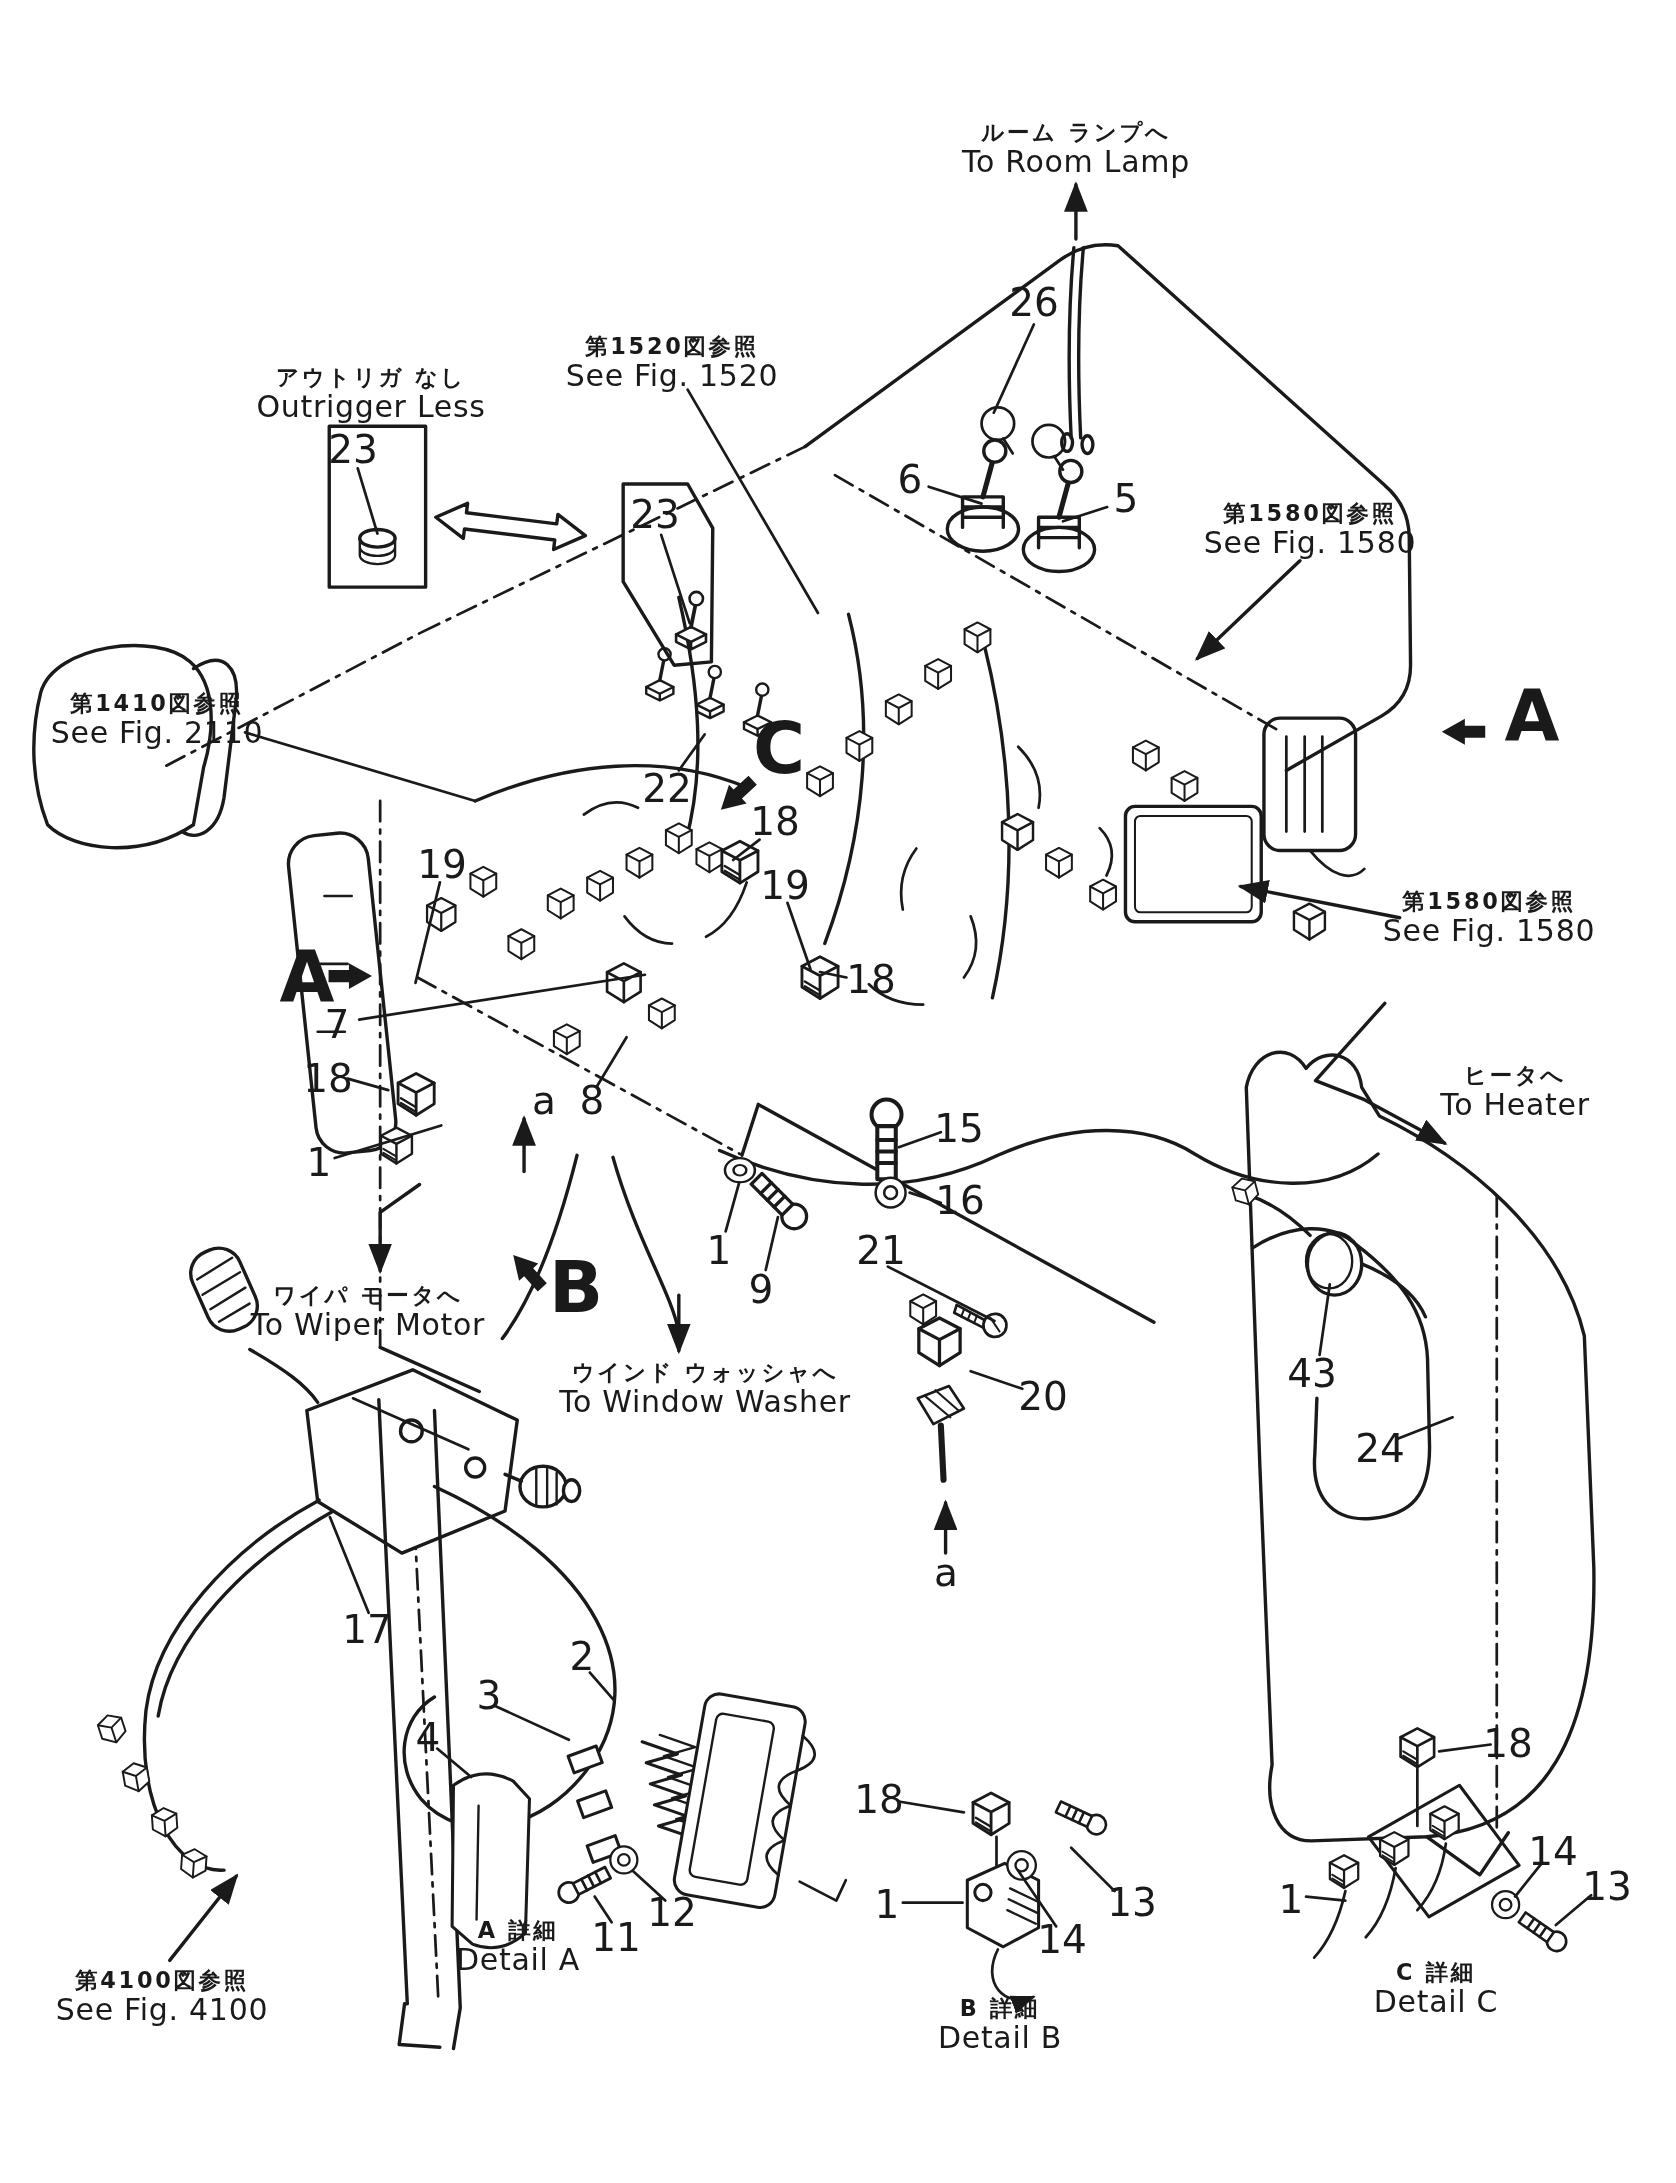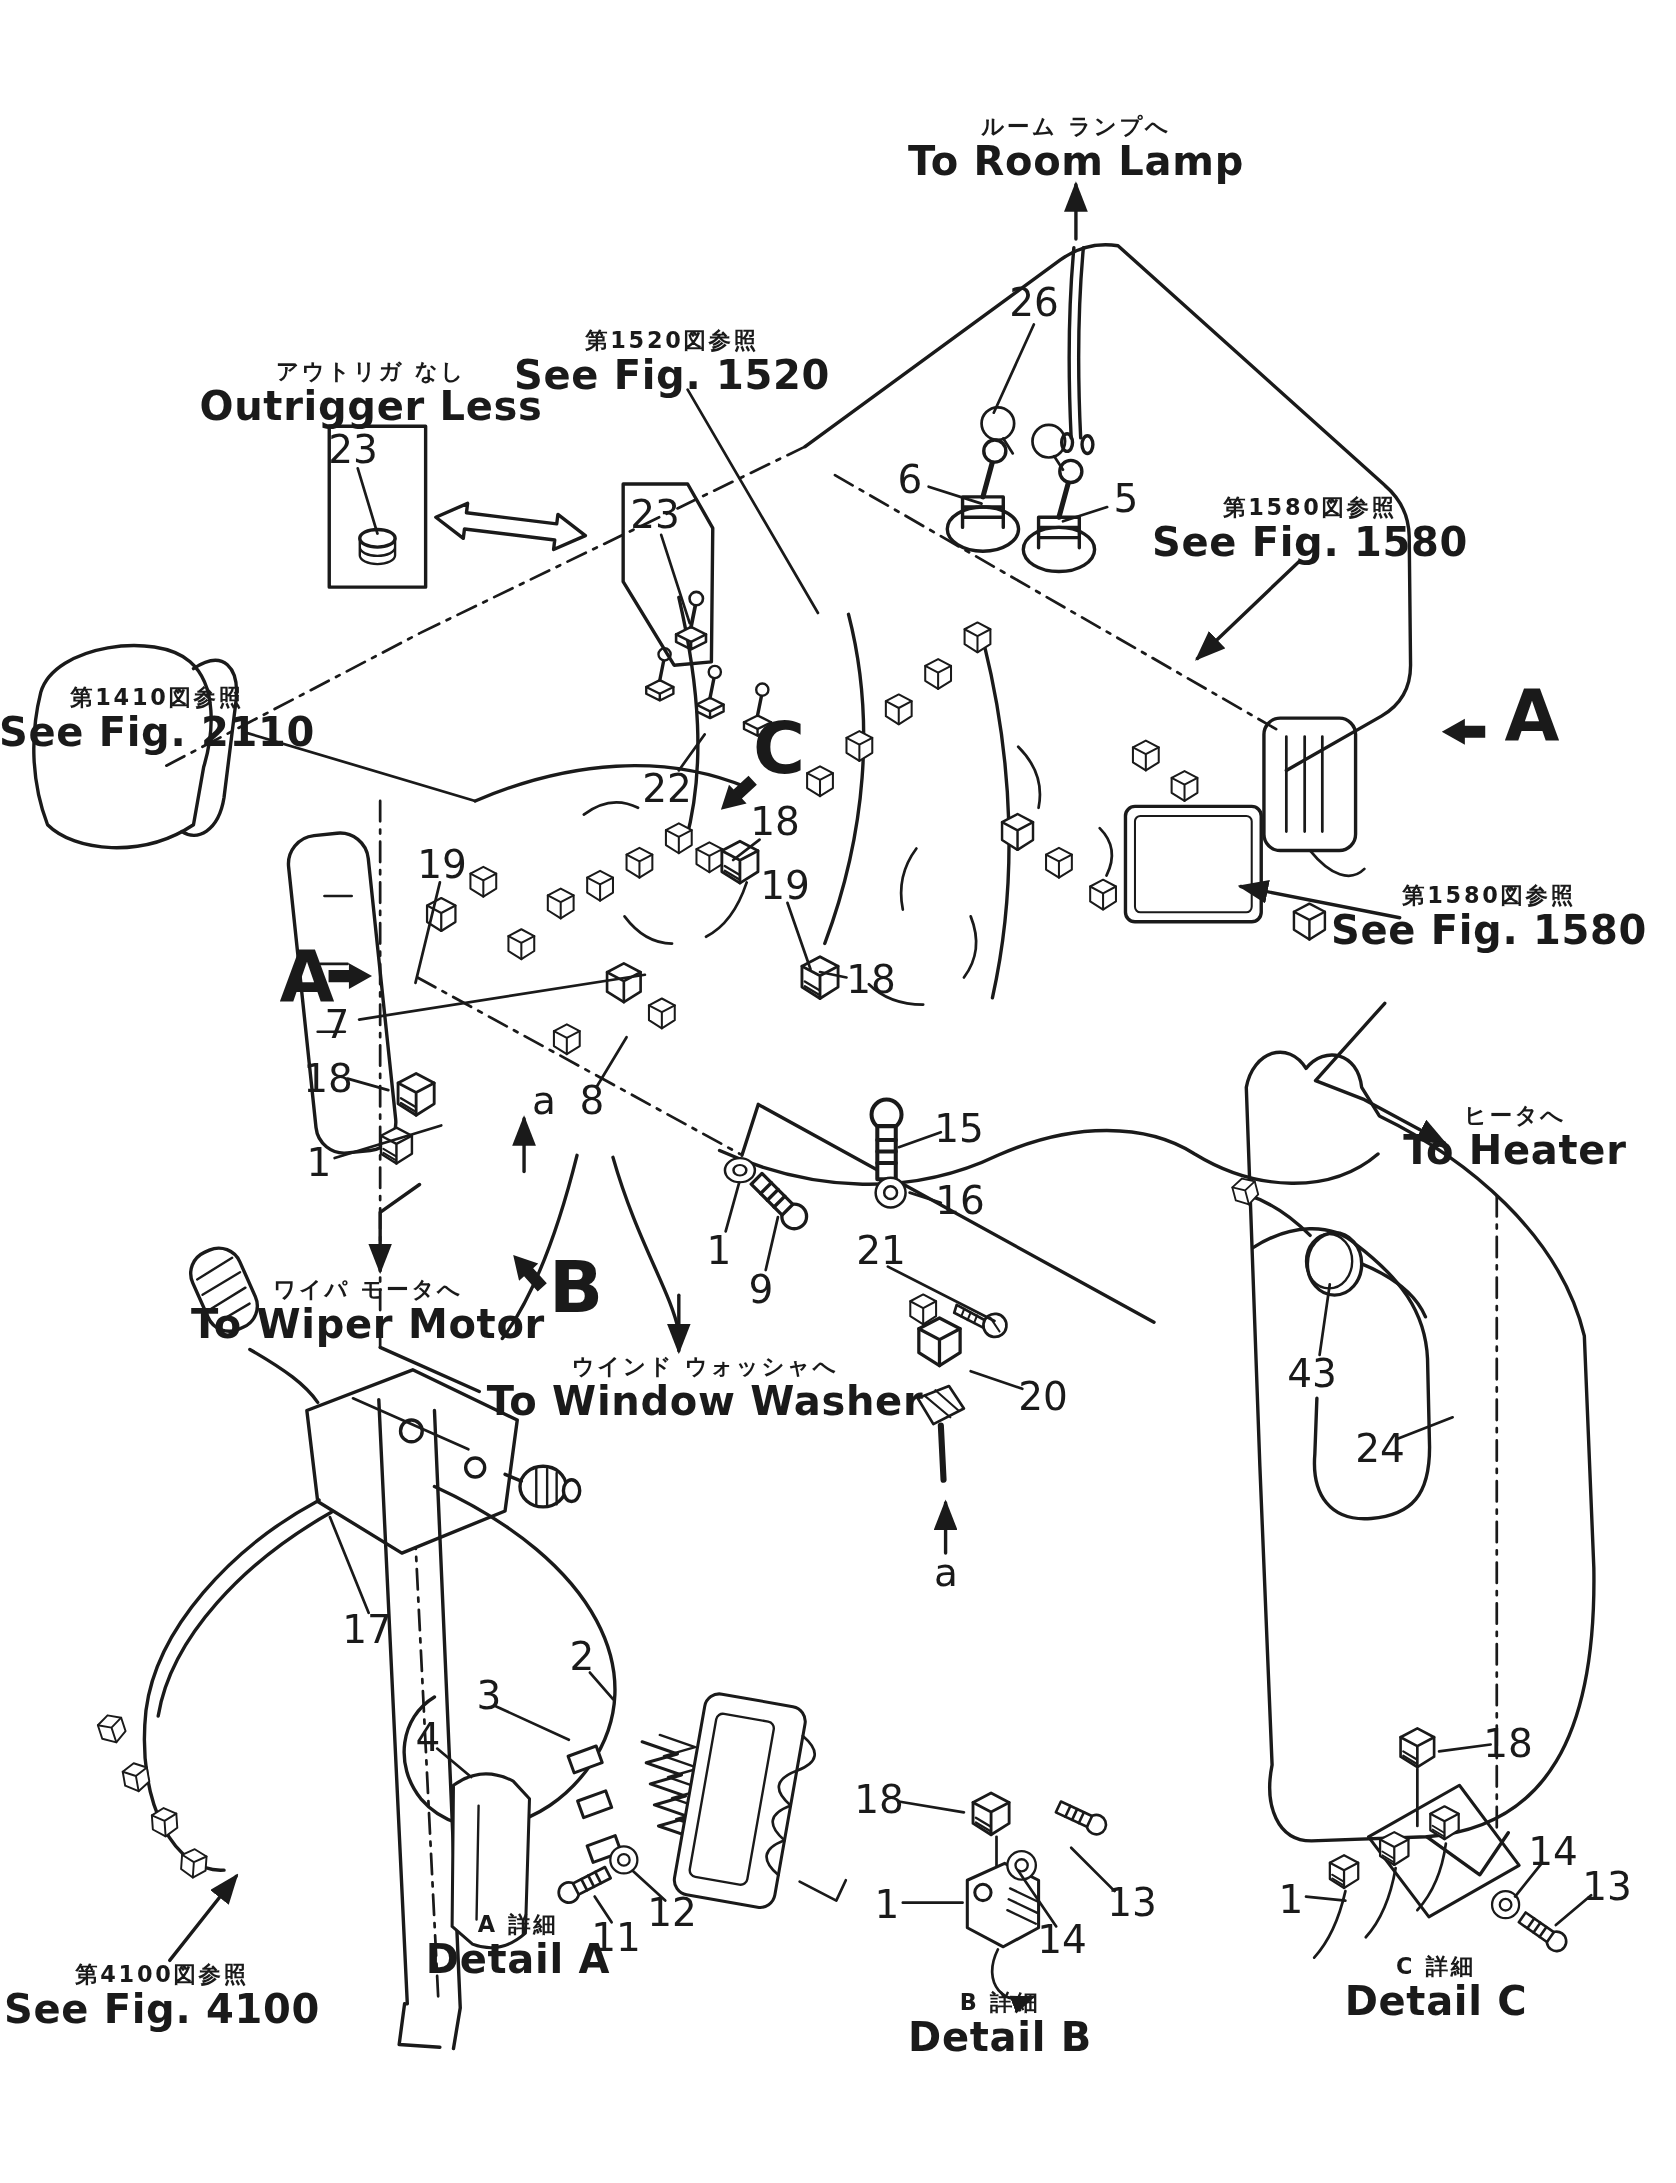--- a/index.html
+++ b/index.html
@@ -1,21 +1,21 @@
 <!DOCTYPE html>
 <html style="font-size:11px"><head>
 <meta charset="utf-8">
 <style>
   html,body{margin:0;padding:0;background:#ffffff;}
   #stage{position:relative;width:1676px;height:2183px;background:#ffffff;overflow:hidden;
          font-family:"DejaVu Sans",sans-serif;color:#1a1a1a;}
   #stage svg{position:absolute;left:0;top:0;}
   .lbl{position:absolute;transform:translate(-50%,-50%);text-align:center;white-space:nowrap;line-height:1.12;}
   .lbl .jp{font-size:22.4px;font-weight:600;letter-spacing:2.7px;}
-  .lbl .en{font-size:40px;font-weight:700;letter-spacing:0.7px;}
+  .lbl .en{font-size:30px;font-weight:400;letter-spacing:0.7px;}
   .co{position:absolute;transform:translate(-50%,-50%);font-size:39px;font-weight:400;white-space:nowrap;}
   .view{position:absolute;transform:translate(-50%,-50%);font-size:71px;font-weight:800;}
 </style>
 </head>
 <body>
 
 <div id="stage">
 
 <svg width="1676" height="2183" viewBox="0 0 2469 3216">
   <defs>
@@ -311,21 +311,21 @@
       <use href="#barrow" transform="translate(756,1849) rotate(48)"></use>
       <use href="#barrow" transform="translate(1062,1193) rotate(-43)"></use>
     </g>
   </g>
 </svg>
 
 <div class="lbl" style="left:1076px;top:149px">
   <div class="jp">ルーム ランプへ</div>
   <div class="en">To Room Lamp</div>
 </div>
-<div class="lbl" style="left:1515px;top:1138px">
+<div class="lbl" style="left:1515px;top:1092px">
   <div class="jp">ヒータへ</div>
   <div class="en">To Heater</div>
 </div>
 <div class="lbl" style="left:705px;top:1389px">
   <div class="jp">ウインド ウォッシャへ</div>
   <div class="en">To Window Washer</div>
 </div>
 <div class="lbl" style="left:368px;top:1312px">
   <div class="jp">ワイパ モータへ</div>
   <div class="en">To Wiper Motor</div>

